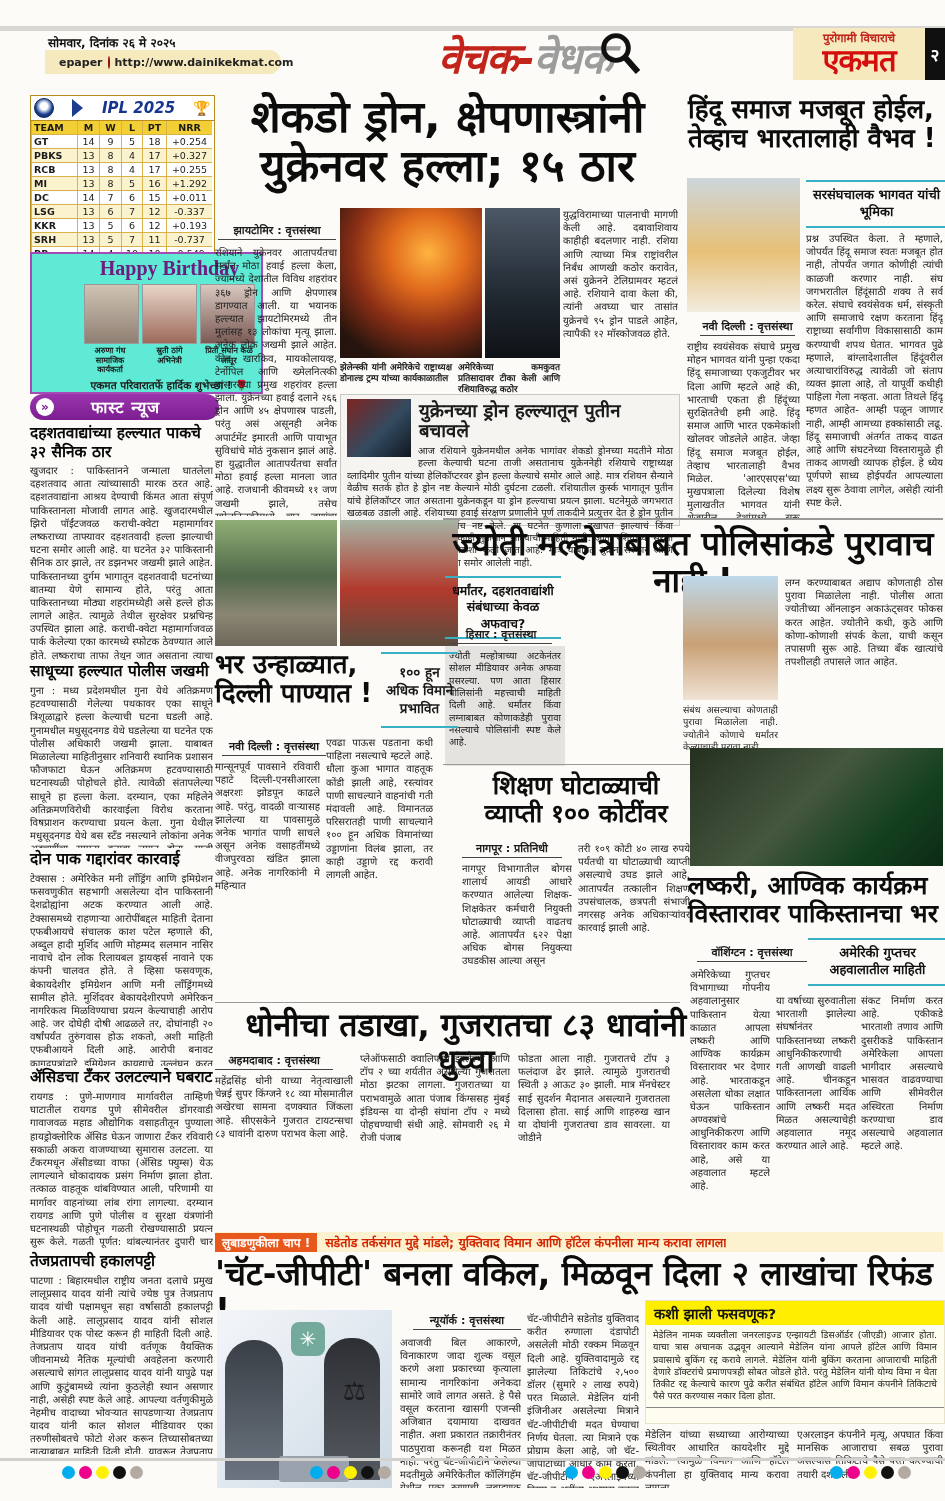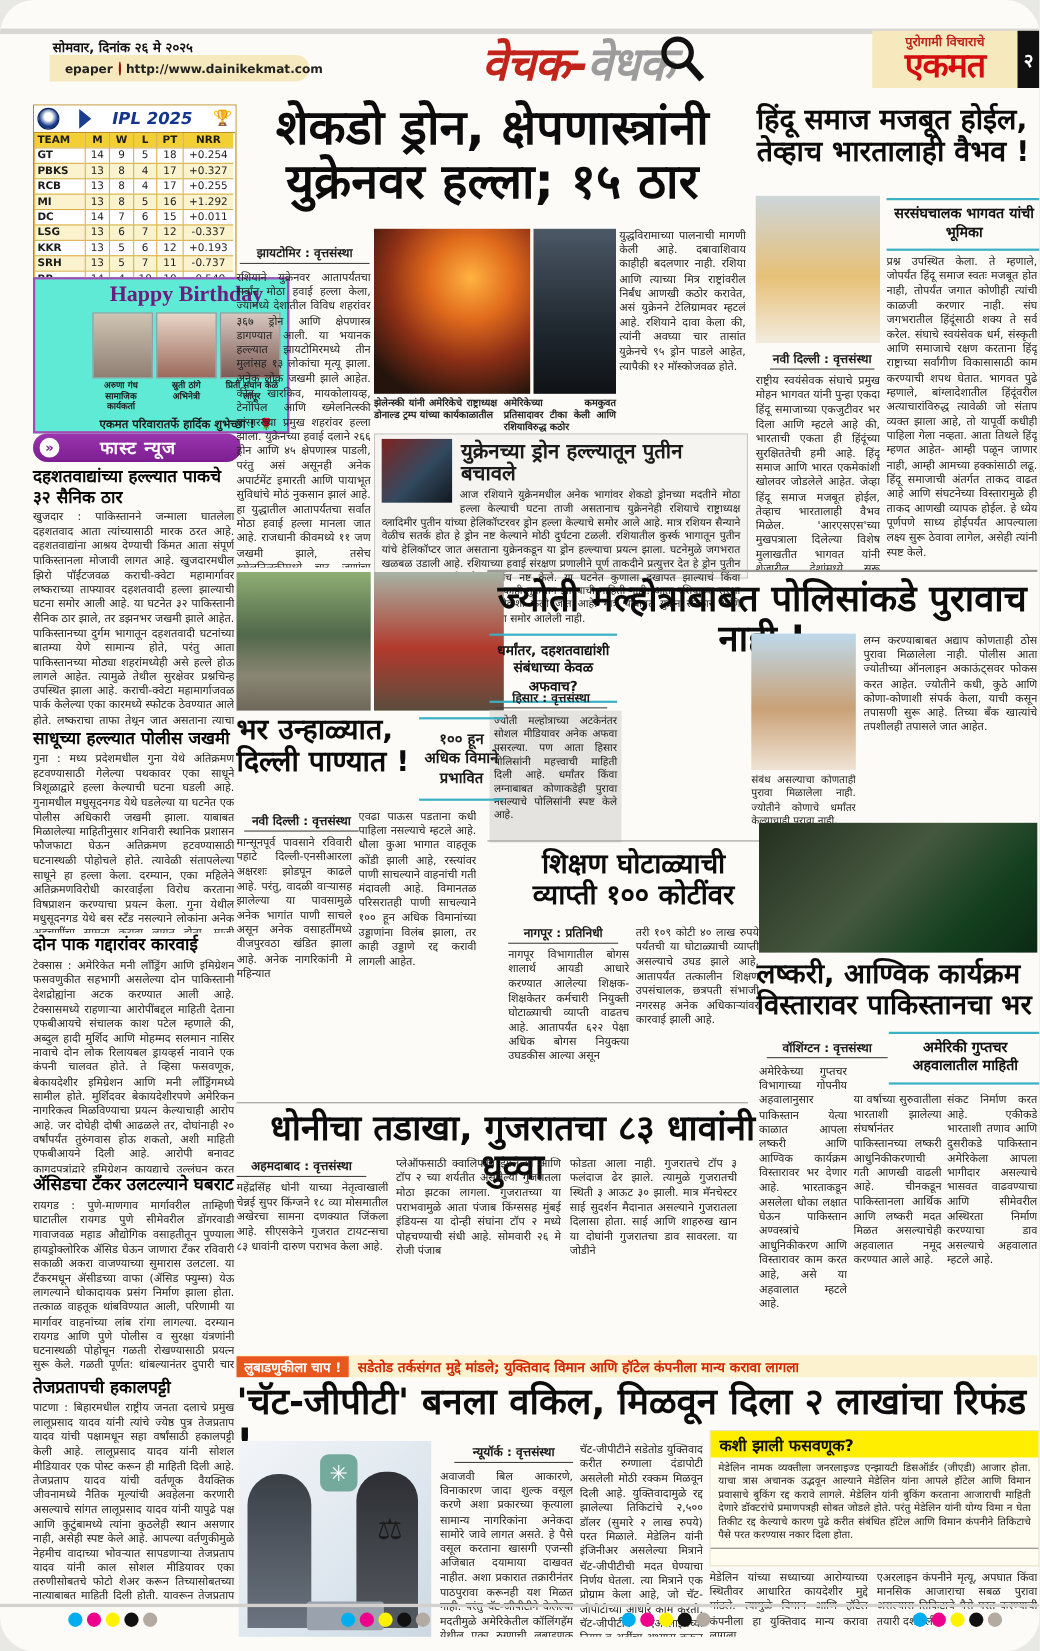--- a/index.html
+++ b/index.html
@@ -1,17 +1,17 @@
 <!DOCTYPE html>
 <html><head>
 <meta charset="utf-8">
 <style>
   html,body{margin:0;padding:0;background:#e8e8e4;}
   .page{position:relative;width:945px;height:1501px;background:#fcfbf7;overflow:hidden;
-        font-family:"DejaVu Sans","Liberation Sans",sans-serif;color:#1b1b1b;border-radius:31px;}
+        font-family:"DejaVu Sans","Liberation Sans",sans-serif;color:#1b1b1b;}
   .abs{position:absolute;}
   .body-text{font-size:10px;line-height:1.32;text-align:justify;color:#222;overflow:hidden;}
   .headline{font-weight:bold;color:#0c0c0c;line-height:1.12;}
   .byline{font-weight:bold;font-size:11px;text-align:center;border-bottom:1.5px solid #444;
           padding-bottom:2px;white-space:nowrap;overflow:hidden;}
   .kicker{font-weight:bold;font-size:13px;text-align:center;line-height:1.3;
           border-top:2px solid #3ab0c4;border-bottom:2px solid #3ab0c4;padding:5px 2px;color:#111;}
   .caption{font-size:8.8px;font-weight:bold;line-height:1.25;color:#222;text-align:justify;}
   .photo{overflow:hidden;}
   .divider{background:#9a9a98;}

